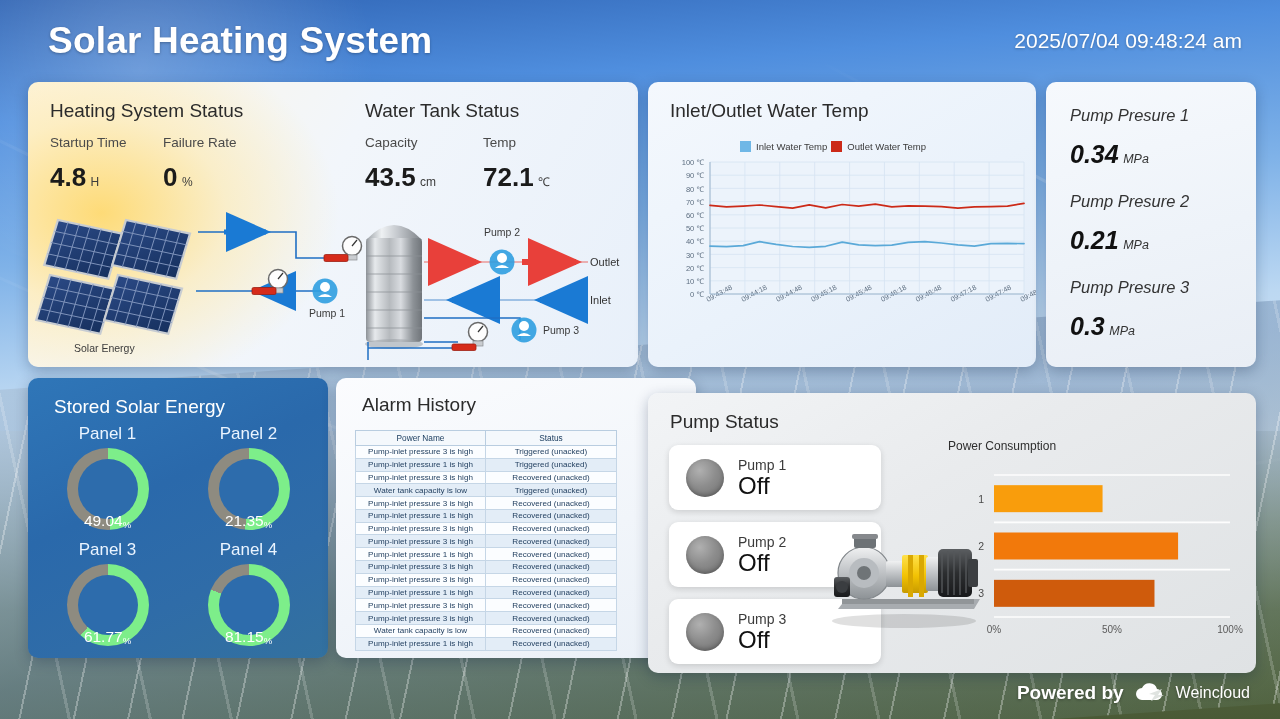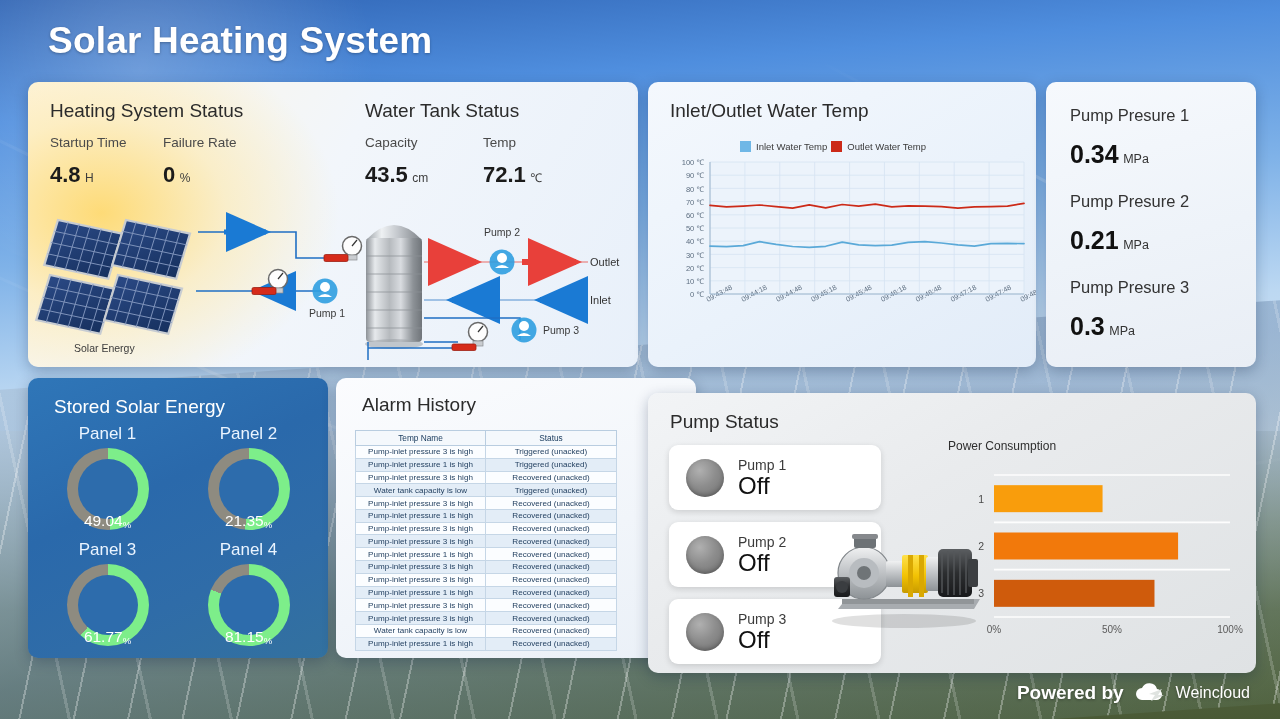--- a/index.html
+++ b/index.html
@@ -58,32 +58,33 @@
 
   
   #c-overview {
     left: 28px; top: 82px; width: 610px; height: 285px;
     background:
       radial-gradient(ellipse 330px 250px at 12% 46%, rgba(255,212,90,.80) 0%, rgba(255,228,150,.45) 38%, rgba(255,255,255,0) 72%),
       linear-gradient(120deg,#fdf6e4 0%,#f2f6fb 46%,#e8f0fa 100%);
   }
   .sec-title { font-size: 19px; color: #2b2b2b; font-weight: normal; }
   .kpi-label { font-size: 13.5px; color: #4a4a4a; }
-  .kpi-value { font-size: 22px; font-weight: bold; color: #1b1b1b; }
+  .kpi-value { font-size: 26px; font-weight: bold; color: #1b1b1b; }
   .kpi-unit { font-size: 12px; color: #3c3c3c; font-weight: normal; }
 
   
   #c-chart {
     left: 648px; top: 82px; width: 388px; height: 285px;
     background: linear-gradient(150deg,#f4f8fd 0%,#eaf2fb 55%,#e2ecf8 100%);
   }
   
   #c-press {
     left: 1046px; top: 82px; width: 210px; height: 285px;
     background: linear-gradient(165deg,#f6f9fd 0%,#eef3f9 55%,#e9eef5 100%);
+    font-style: italic;
   }
   .press-label { font-size: 16.5px; color: #333; }
   .press-val { font-size: 25px; font-weight: bold; color: #111; }
   .press-unit { font-size: 12.5px; color: #333; font-weight: normal; }
 
   
   #c-solar {
     left: 28px; top: 378px; width: 300px; height: 280px;
     background: linear-gradient(155deg,#2f76b8 0%,#2a69ab 40%,#2f6ca8 70%,#33719f 100%);
   }
@@ -152,20 +153,21 @@
   <div class="panelfield"></div>
   <div class="streak" style="left:-40px; top:120px; width:560px; transform:rotate(26deg); opacity:.5;"></div>
   <div class="streak" style="left:-60px; top:250px; width:620px; transform:rotate(24deg); opacity:.35;"></div>
   <div class="streak" style="left:820px; top:60px; width:520px; transform:rotate(28deg); opacity:.32;"></div>
   <div class="streak" style="left:700px; top:560px; width:640px; transform:rotate(-10deg); opacity:.25;"></div>
   <div class="glow" style="left:-120px; top:-140px; width:520px; height:420px; opacity:.5;"></div>
 </div>
 
 <div class="header">
   <div class="title">Solar Heating System</div>
+  <div class="clock">2025/07/04 09:48:24 am</div>
 </div>
 
 <div class="card" id="c-overview">
 
   <div style="position:absolute; left:22px; top:18px;" class="sec-title">Heating System Status</div>
   <div style="position:absolute; left:337px; top:18px;" class="sec-title">Water Tank Status</div>
 
   <div style="position:absolute; left:22px; top:53px;">
     <div class="kpi-label">Startup Time</div>
     <div style="margin-top:12px;">
@@ -493,21 +495,21 @@
     </div>
   </div>
 </div>
 
 <div class="card" id="c-alarm">
   <div style="position:absolute; left:26px; top:16px;" class="sec-title">Alarm History</div>
   <div style="position:absolute; left:19px; top:52px;">
     <table class="alarms">
       <thead>
         <tr>
-          <th>Temp Name</th>
+          <th>Power Name</th>
           <th>Status</th>
         </tr>
       </thead>
       <tbody id="alarm-body">
           <tr class="even">
             <td class="name">Pump-inlet pressure 3 is high</td>
             <td>Triggered (unacked)</td>
           </tr>
           <tr class="odd">
             <td class="name">Pump-inlet pressure 1 is high</td>

